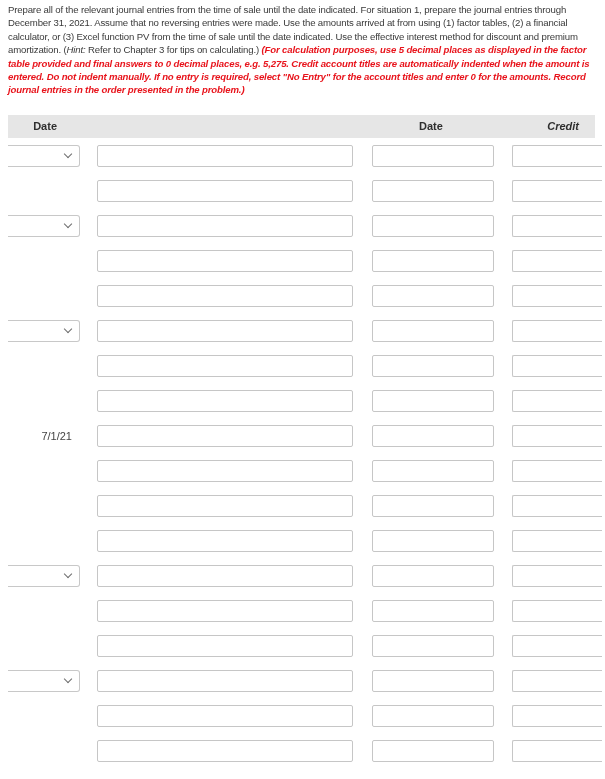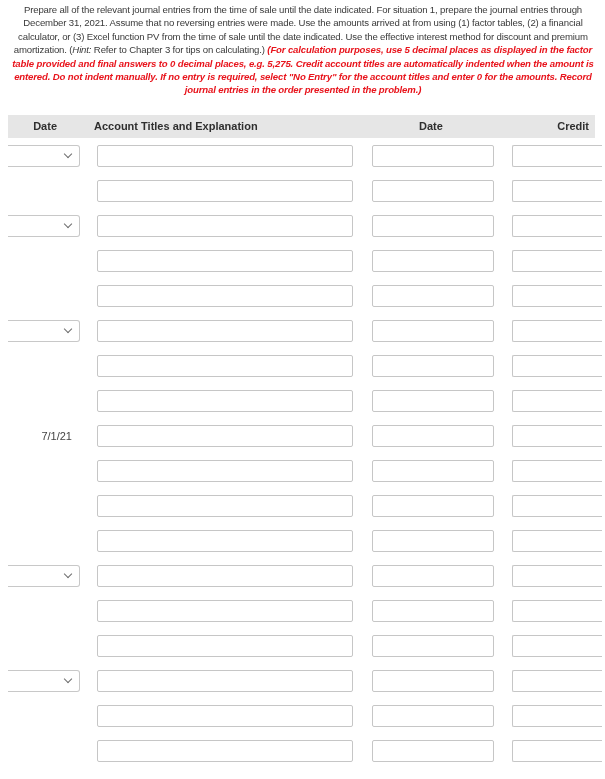--- a/index.html
+++ b/index.html
@@ -3,36 +3,35 @@
   <meta charset="utf-8">
   <style>
     * { box-sizing: border-box; margin: 0; padding: 0; }
     html, body { width: 605px; height: 779px; overflow: hidden; background: #ffffff; }
     body { font-family: "Liberation Sans", "DejaVu Sans", sans-serif; color: #333333; position: relative; }
 
     .instructions {
       position: absolute; left: 8px; top: 3px; width: 590px;
       font-size: 9.6px; line-height: 13.4px; color: #3a3a3a;
       letter-spacing: -0.15px;
-      text-align: center;
     }
     .instructions .hint { font-style: italic; }
     .instructions .red { color: #e8141c; font-weight: bold; font-style: italic; }
 
     .header {
       position: absolute; left: 8px; top: 115px; width: 587px; height: 23px;
       background: #e6e6e6;
     }
     .header span {
       position: absolute; top: 5px; font-size: 11px; font-weight: bold; color: #2f2f2f;
     }
     .h-date { right: 538px; }
     .h-account { left: 86px; }
     .h-debit { left: 411px; }
-    .h-credit { right: 6px; }
+    .h-credit { right: 16px; font-style: italic; }
 
     .row { position: absolute; left: 0; width: 605px; height: 23px; }
     .date-select {
       position: absolute; left: 8px; top: 0; width: 72px; height: 22px;
       border: 1px solid #c8c8c8; border-left: none; border-radius: 0 3px 3px 0;
       background: #ffffff;
     }
     .chevron {
       position: absolute; right: 8px; top: 5px; width: 6px; height: 6px;
       border-right: 1.5px solid #6d6d6d; border-bottom: 1.5px solid #6d6d6d;
@@ -54,21 +53,20 @@
       border: 1px solid #c6c6c6; border-right: none; border-radius: 2px 0 0 2px; background: #ffffff;
     }
   </style>
 </head>
 <body>
 
 <div class="instructions"><span>Prepare all of the relevant journal entries from the time of sale until the date indicated. For situation 1, prepare the journal entries through December 31, 2021. Assume that no reversing entries were made. Use the amounts arrived at from using (1) factor tables, (2) a financial calculator, or (3) Excel function PV from the time of sale until the date indicated. Use the effective interest method for discount and premium amortization. (</span><span class="hint">Hint:</span><span> Refer to Chapter 3 for tips on calculating.) </span><span class="red">(For calculation purposes, use 5 decimal places as displayed in the factor table provided and final answers to 0 decimal places, e.g. 5,275. Credit account titles are automatically indented when the amount is entered. Do not indent manually. If no entry is required, select "No Entry" for the account titles and enter 0 for the amounts. Record journal entries in the order presented in the problem.)</span></div>
 
 <div class="header">
   <span class="h-date">Date</span>
-  <span class="h-account">Account Titles and Explanation</span>
   <span class="h-debit">Date</span>
   <span class="h-credit">Credit</span>
 </div>
 
 <div id="rows">
     <div class="row" style="top: 145px;">
       <div class="date-select">
         <span class="chevron"></span>
       </div>
       <input type="text" class="acct-input" value="" style="">

